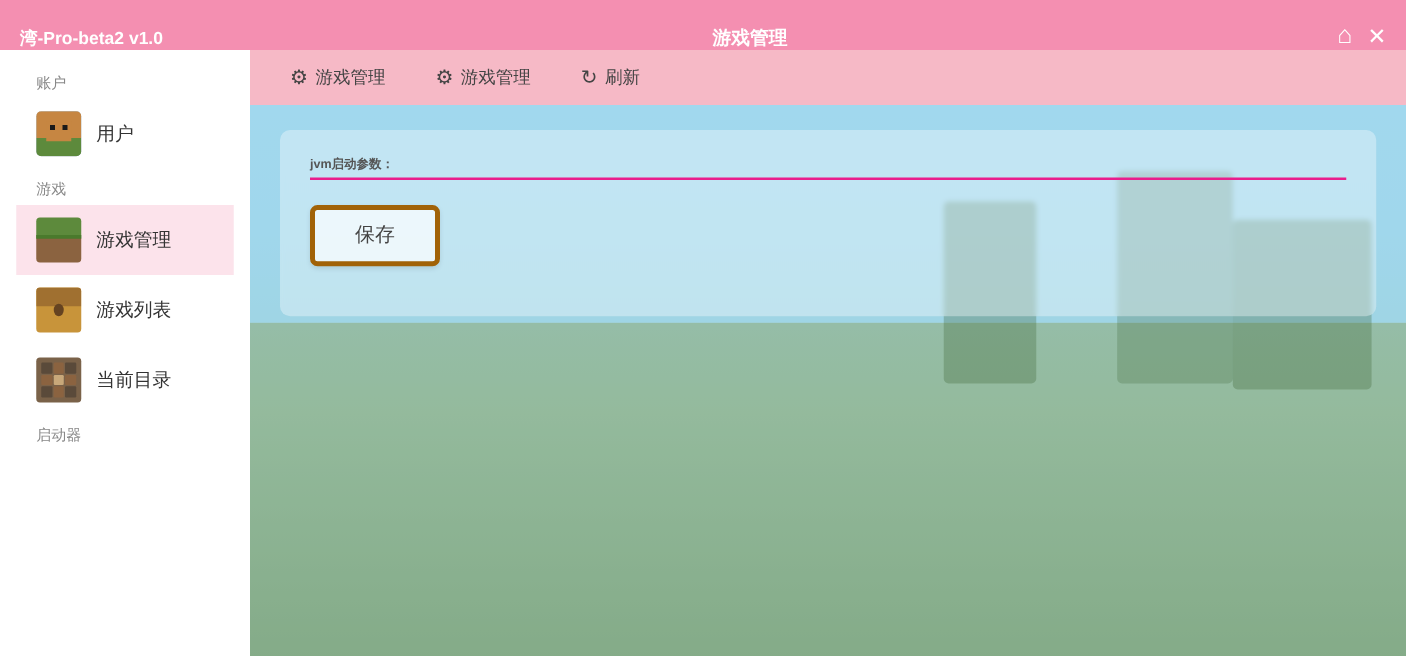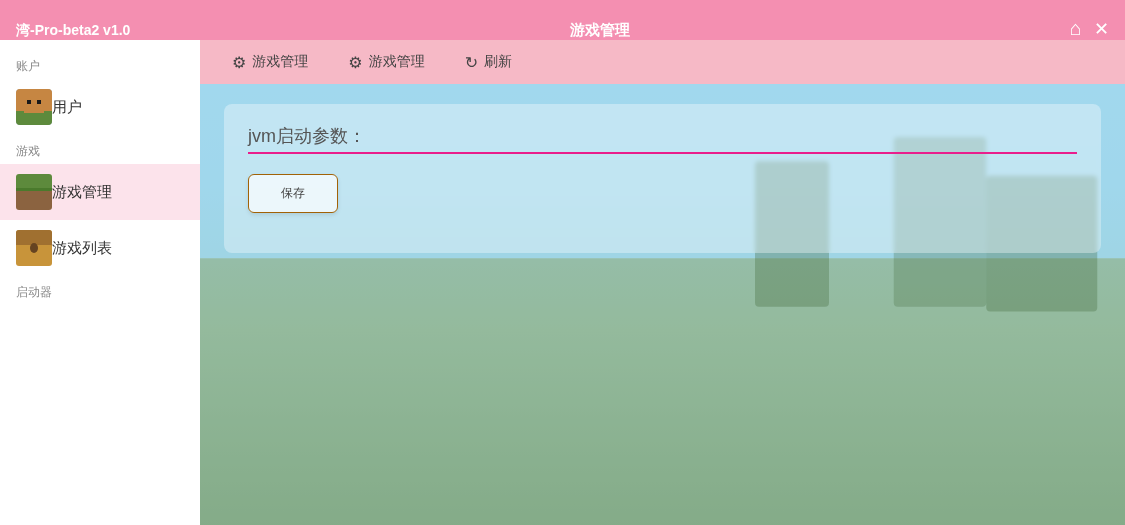--- a/index.html
+++ b/index.html
@@ -46,32 +46,33 @@
 
     
     .sidebar {
       position: absolute;
       top: 40px;
       left: 0;
       width: 200px;
       bottom: 0;
       background: rgba(255,255,255,0.55);
       z-index: 5;
-      padding: 10px 0;
+      padding: 10px 13px;
     }
 
     .sidebar-section-label {
       font-size: 12px;
       color: #888;
       padding: 8px 16px 4px 16px;
     }
 
     .sidebar-item {
       display: flex;
       align-items: center;
+      gap: 12px;
       padding: 10px 16px;
       cursor: pointer;
       position: relative;
     }
     .sidebar-item.active {
       background: rgba(244, 143, 177, 0.25);
     }
     .sidebar-item .item-label {
       font-size: 15px;
       color: #333;
@@ -135,22 +136,23 @@
       position: relative;
       z-index: 2;
       margin: 20px 24px;
       padding: 20px 24px 24px 24px;
       background: rgba(255,255,255,0.35);
       border-radius: 8px;
       backdrop-filter: blur(2px);
     }
 
     .jvm-label {
-      font-size: 18px;
+      font-size: 10px;
       color: #555;
+      font-weight: bold;
     }
 
     .jvm-input-area {
       margin-bottom: 8px;
     }
 
     .jvm-text {
       font-size: 22px;
       color: #333;
       font-weight: 400;
@@ -160,24 +162,24 @@
 
     .jvm-underline {
       height: 2px;
       background: #e91e8c;
       margin-top: 4px;
       margin-bottom: 20px;
     }
 
     .save-btn {
       background: rgba(255,255,255,0.7);
-      border: 1px solid #a16207;
+      border: 4px solid #a16207;
       border-radius: 6px;
       padding: 10px 32px;
-      font-size: 12px;
+      font-size: 16px;
       color: #444;
       cursor: pointer;
       box-shadow: 0 2px 4px rgba(0,0,0,0.1);
       margin-bottom: 16px;
       display: inline-block;
     }
 
     .hint-text {
       font-size: 13px;
       color: #e91e8c;
@@ -314,20 +316,34 @@
   <div class="sidebar-section-label">游戏</div>
   <div class="sidebar-item active">
     <div class="pixel-grass"></div>
     <span class="item-label">游戏管理</span>
   </div>
   <div class="sidebar-item">
     <div class="pixel-chest"></div>
     <span class="item-label">游戏列表</span>
   </div>
 
+  <div class="sidebar-item">
+    <div class="pixel-crafting">
+      <div style="background:#5a4a3a; border-radius:1px;"></div>
+      <div style="background:#8b6340; border-radius:1px;"></div>
+      <div style="background:#5a4a3a; border-radius:1px;"></div>
+      <div style="background:#8b6340; border-radius:1px;"></div>
+      <div style="background:#c8a87a; border-radius:1px;"></div>
+      <div style="background:#8b6340; border-radius:1px;"></div>
+      <div style="background:#5a4a3a; border-radius:1px;"></div>
+      <div style="background:#8b6340; border-radius:1px;"></div>
+      <div style="background:#5a4a3a; border-radius:1px;"></div>
+    </div>
+    <span class="item-label">当前目录</span>
+  </div>
 
   <div class="sidebar-section-label">启动器</div>
 </div>
 
 <div class="main-content">
 
   <div class="bg-minecraft">
 
     <svg width="100%" height="100%" xmlns="http://www.w3.org/2000/svg" style="position:absolute;top:0;left:0;">
 

